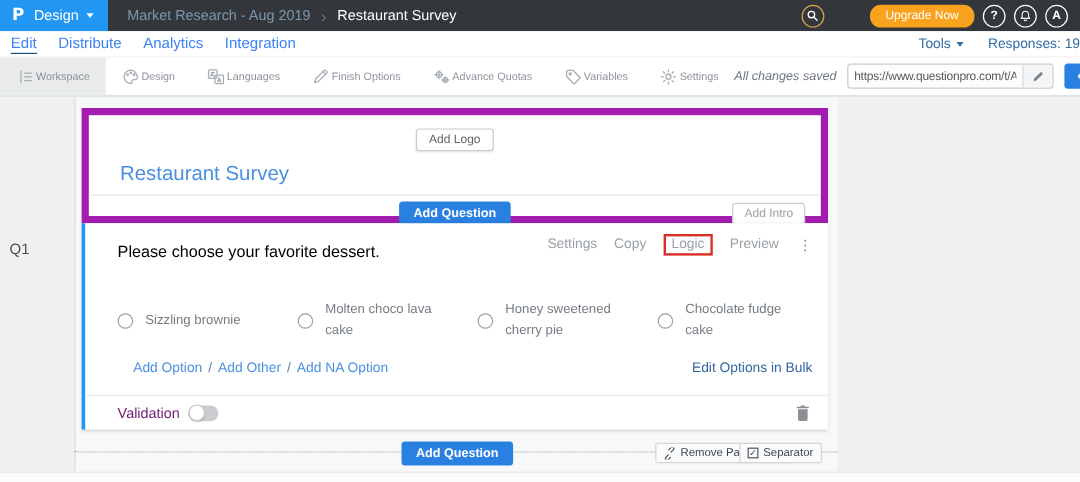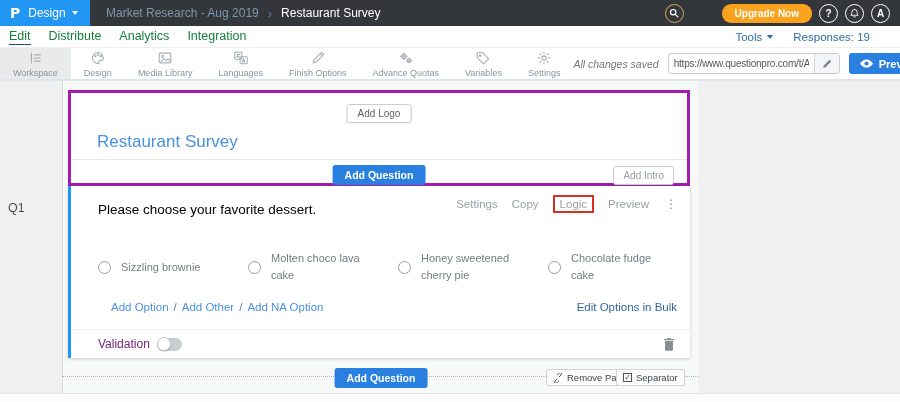--- a/index.html
+++ b/index.html
@@ -12,50 +12,50 @@
   .logo-letter { font-weight:bold; font-size:14px; font-family:"DejaVu Sans", sans-serif; }
   .product-menu { font-size:12px; display:flex; align-items:center; gap:6px; }
   .caret-down { width:0; height:0; border-left:3.5px solid transparent; border-right:3.5px solid transparent; border-top:4px solid #fff; }
   .breadcrumb { margin-left:16px; font-size:12px; display:flex; gap:9px; align-items:center; }
   .crumb-parent { color:#7d96ab; }
   .crumb-sep { color:#6d7780; font-size:13px; }
   .crumb-current { color:#ffffff; }
   .topbar-right { margin-left:auto; display:flex; align-items:center; gap:7px; padding-right:10px; }
   .circle-btn { width:19px; height:19px; border-radius:50%; border:1px solid #fff; display:flex; align-items:center; justify-content:center; color:#fff; font-size:10px; font-weight:bold; cursor:pointer; }
   .search-btn { border-color:#d9a64a; }
-  .upgrade-btn { background:#f9a21d; color:#fff; font-size:10px; font-weight:bold; border:none; border-radius:9px; padding:4px 13px; cursor:pointer; font-family:"Liberation Sans", sans-serif;margin-left:31px; }
+  .upgrade-btn { background:#f9a21d; color:#fff; font-size:10px; font-weight:normal; border:none; border-radius:9px; padding:4px 13px; cursor:pointer; font-family:"Liberation Sans", sans-serif;margin-left:31px; }
 
   
   .menubar { position:absolute; top:26px; left:0; right:0; height:22px; background:#fff; display:flex; align-items:center; font-size:12.5px; border-bottom:1px solid #f0f0f0; }
-  .menu-item { color:#15803d; margin-left:18px; cursor:pointer; padding-bottom:1px; }
+  .menu-item { color:#3b82f6; margin-left:18px; cursor:pointer; padding-bottom:1px; }
   .menu-item:first-child { margin-left:9px; }
   .menu-item.active { border-bottom:1px solid #1d4d78; }
-  .menubar-right { margin-left:auto; display:flex; align-items:center; gap:20px; padding-right:30px; font-size:11.5px; color:#2e6da4; }
+  .menubar-right { margin-left:auto; display:flex; align-items:center; gap:20px; padding-right:0; font-size:11.5px; color:#2e6da4; }
   .tools-menu { display:flex; align-items:center; gap:5px; cursor:pointer; }
   .caret-down-blue { width:0; height:0; border-left:3.5px solid transparent; border-right:3.5px solid transparent; border-top:4px solid #2e6da4; }
 
   
   .toolbar { position:absolute; top:48px; left:0; right:0; height:33px; background:#fff; border-bottom:2px solid #dde5ec; display:flex; align-items:stretch; }
-  .tool-item { display:flex; flex-direction:column; align-items:center; justify-content:center; gap:1px; padding:0 13px; font-size:9px; color:#8d939b; cursor:pointer; white-space:nowrap; }
+  .tool-item { display:flex; flex-direction:row; align-items:center; justify-content:center; gap:1px; padding:0 13px; font-size:9px; color:#8d939b; cursor:pointer; white-space:nowrap; }
   .tool-item.active { background:#e9eaea; }
   .tool-icon { height:17px; display:flex; align-items:center; }
   .tool-icon svg { stroke:#a7adb5; fill:none; stroke-width:1.2; stroke-linecap:round; stroke-linejoin:round; }
   .toolbar-right { margin-left:auto; display:flex; align-items:center; gap:9px; padding-right:10px; }
   .save-status { font-style:italic; font-size:10.5px; color:#6f7680; white-space:nowrap; }
   .url-box { display:flex; align-items:center; border:1px solid #c9ccd0; border-radius:3px; background:#fdfdfd; height:21px; width:172px; overflow:hidden; }
   .url-input { border:none; background:transparent; font-size:10px; color:#55595e; padding:0 5px; width:146px; outline:none; font-family:"Liberation Sans", sans-serif; letter-spacing:-0.2px; }
   .url-edit { width:25px; height:100%; border-left:1px solid #d6d9dc; display:flex; align-items:center; justify-content:center; background:#f4f5f6; cursor:pointer; flex:none; }
   .preview-btn { background:#2a80e0; color:#fff; border:none; border-radius:3px; height:21px; padding:0 11px; font-size:11px; font-weight:bold; display:flex; align-items:center; gap:6px; cursor:pointer; font-family:"Liberation Sans", sans-serif; }
 
   
   .content-col { position:absolute; top:81px; left:62px; width:636px; bottom:0; background:#f7f8f8; border-left:1px solid #d9dbdc; }
   .q-number { position:absolute; left:8px; top:201px; font-size:12.5px; color:#4a4f54; }
 
   
-  .survey-card { position:absolute; left:68px; top:90px; width:622px; height:96px; background:#fff; border:3px solid #a21caf; }
+  .survey-card { position:absolute; left:68px; top:90px; width:622px; height:96px; background:#fff; border:6px solid #a21caf; }
   .add-logo-btn { position:absolute; left:50%; top:11px; transform:translateX(-50%); background:#fff; border:1px solid #c9ccd0; border-radius:3px; font-size:10px; color:#5f6368; padding:3px 10px; cursor:pointer; box-shadow:0 1px 1px rgba(0,0,0,.06); white-space:nowrap; font-family:"Liberation Sans", sans-serif; }
   .survey-title { position:absolute; left:26px; top:39px; font-size:17px; color:#4a90e2; cursor:text; }
   .card-divider { position:absolute; left:0; right:0; top:66px; border-top:1px solid #e7e8e9; }
   .btn-blue { background:#2a80e0; color:#fff; font-size:10.5px; font-weight:bold; padding:4px 12px; border-radius:3px; border:none; cursor:pointer; white-space:nowrap; font-family:"Liberation Sans", sans-serif; }
   .add-question-top { position:absolute; left:50%; top:72px; transform:translateX(-50%); }
   .add-intro-btn { position:absolute; right:13px; top:73px; border:1px solid #cbccce; color:#9aa0a5; background:#fff; font-size:10px; padding:3px 9px; border-radius:3px; cursor:pointer; white-space:nowrap; font-family:"Liberation Sans", sans-serif; }
 
   
   .question-block { position:absolute; left:68px; top:186px; width:622px; height:172px; background:#fff; border-left:3px solid #2196f3; box-shadow:0 1px 3px rgba(0,0,0,.18); }
   .q-actions { position:absolute; top:9px; right:11px; display:flex; align-items:center; gap:14px; font-size:11.5px; color:#9aa0a6; }
@@ -154,30 +154,20 @@
             <circle cx="6" cy="7" r=".7" fill="#a7adb5"></circle>
             <circle cx="9" cy="5.3" r=".7" fill="#a7adb5"></circle>
             <circle cx="12" cy="7" r=".7" fill="#a7adb5"></circle>
           </svg>
       </span>
       <span>Design</span>
     </div>
     <div class="tool-item">
       <span class="tool-icon">
         <svg width="16" height="16" viewBox="0 0 18 18">
-            <rect x="2.5" y="3.5" width="13" height="11" rx="1.2"></rect>
-            <circle cx="6.3" cy="7" r="1.1"></circle>
-            <path d="M4.5 13l3.5-3.5 2.5 2.5 2-2 3 3"></path>
-          </svg>
-      </span>
-      <span>Media Library</span>
-    </div>
-    <div class="tool-item">
-      <span class="tool-icon">
-        <svg width="16" height="16" viewBox="0 0 18 18">
             <rect x="2" y="2.5" width="8" height="8" rx="1"></rect>
             <rect x="8" y="7.5" width="8" height="8" rx="1"></rect>
             <path d="M4.5 5h3M6 5v.2c0 1.4-1 2.6-2 3M5 6.5c.6 1 1.6 1.7 2.6 1.8"></path>
             <path d="M10.6 13.8l1.4-4 1.4 4M11 12.8h2"></path>
           </svg>
       </span>
       <span>Languages</span>
     </div>
     <div class="tool-item">
       <span class="tool-icon">

